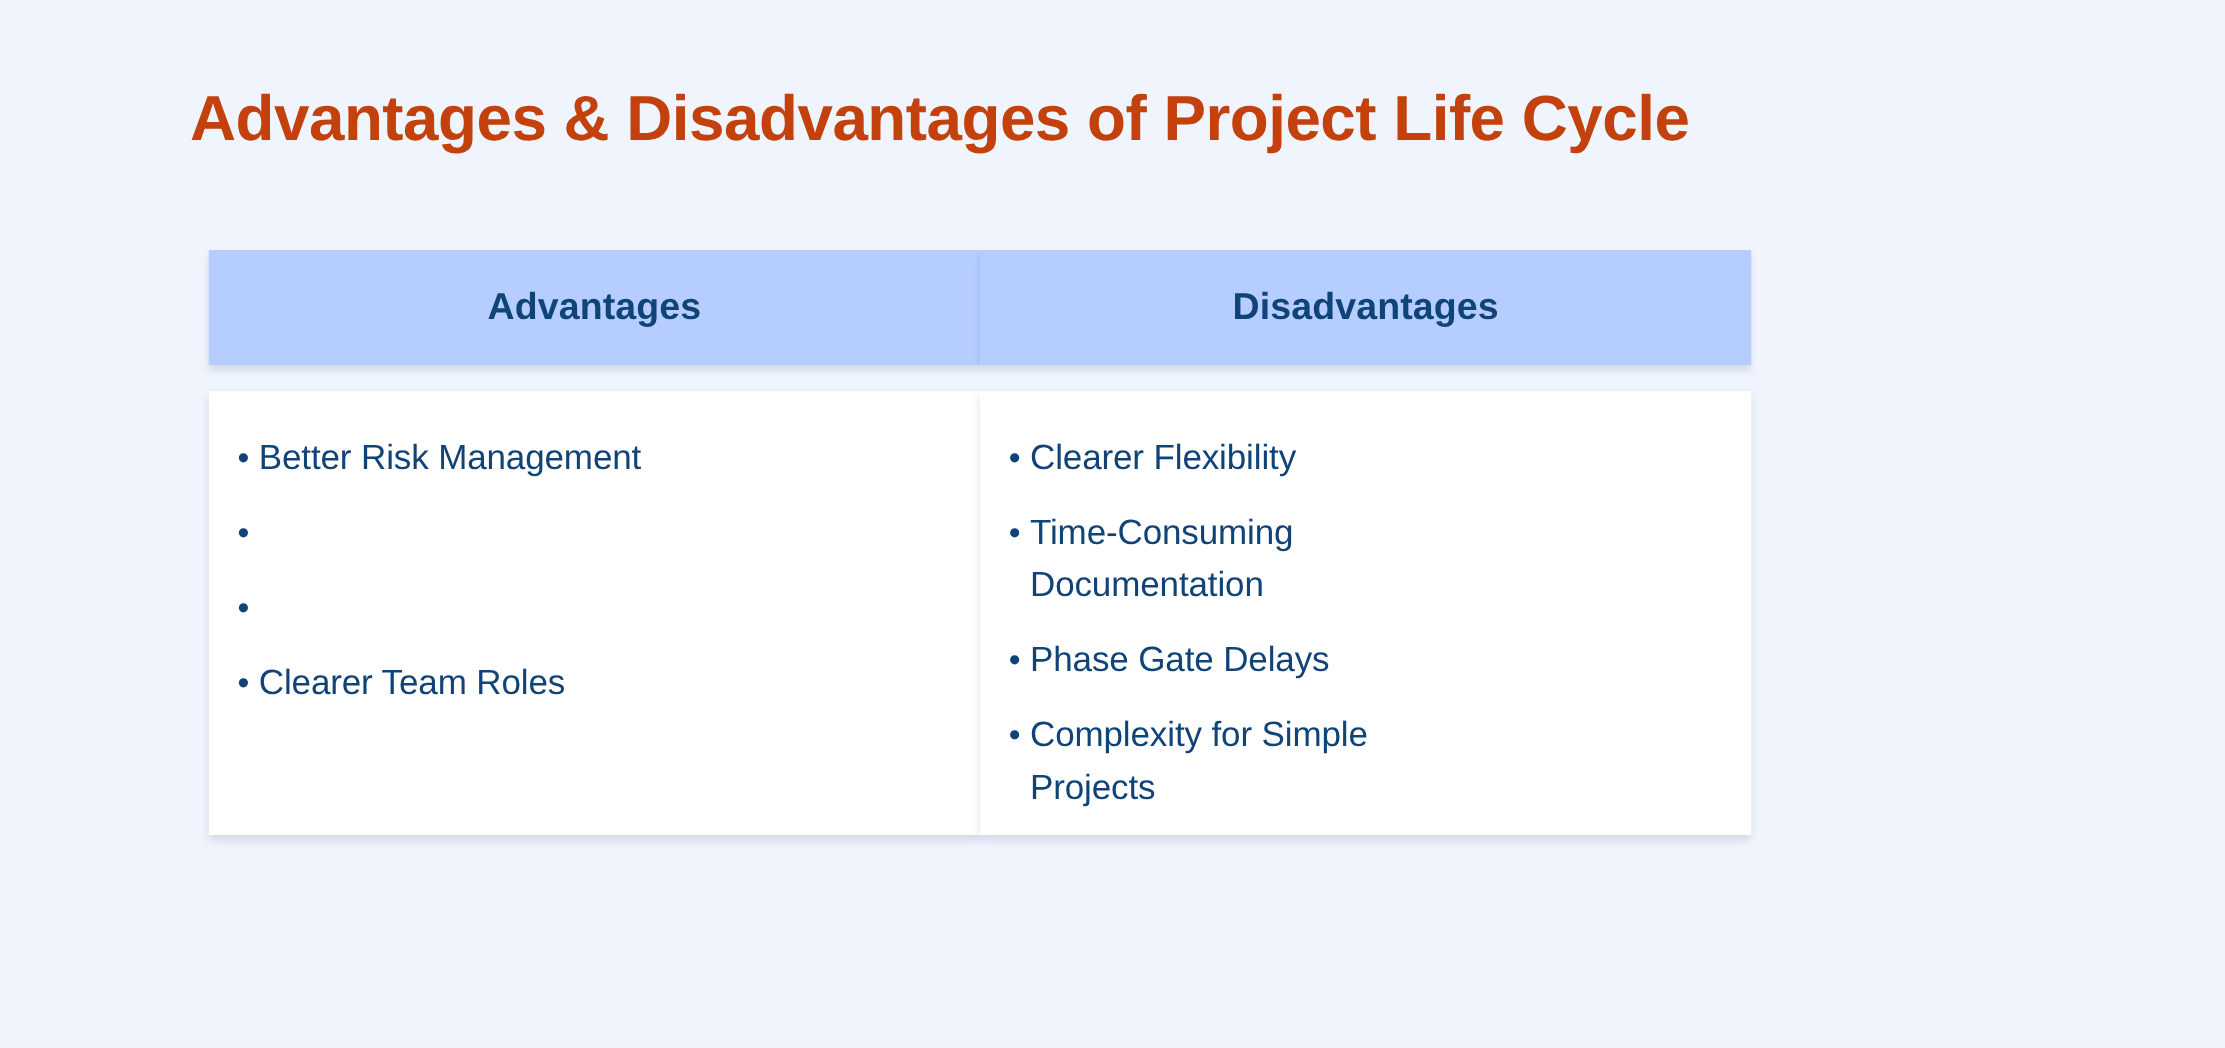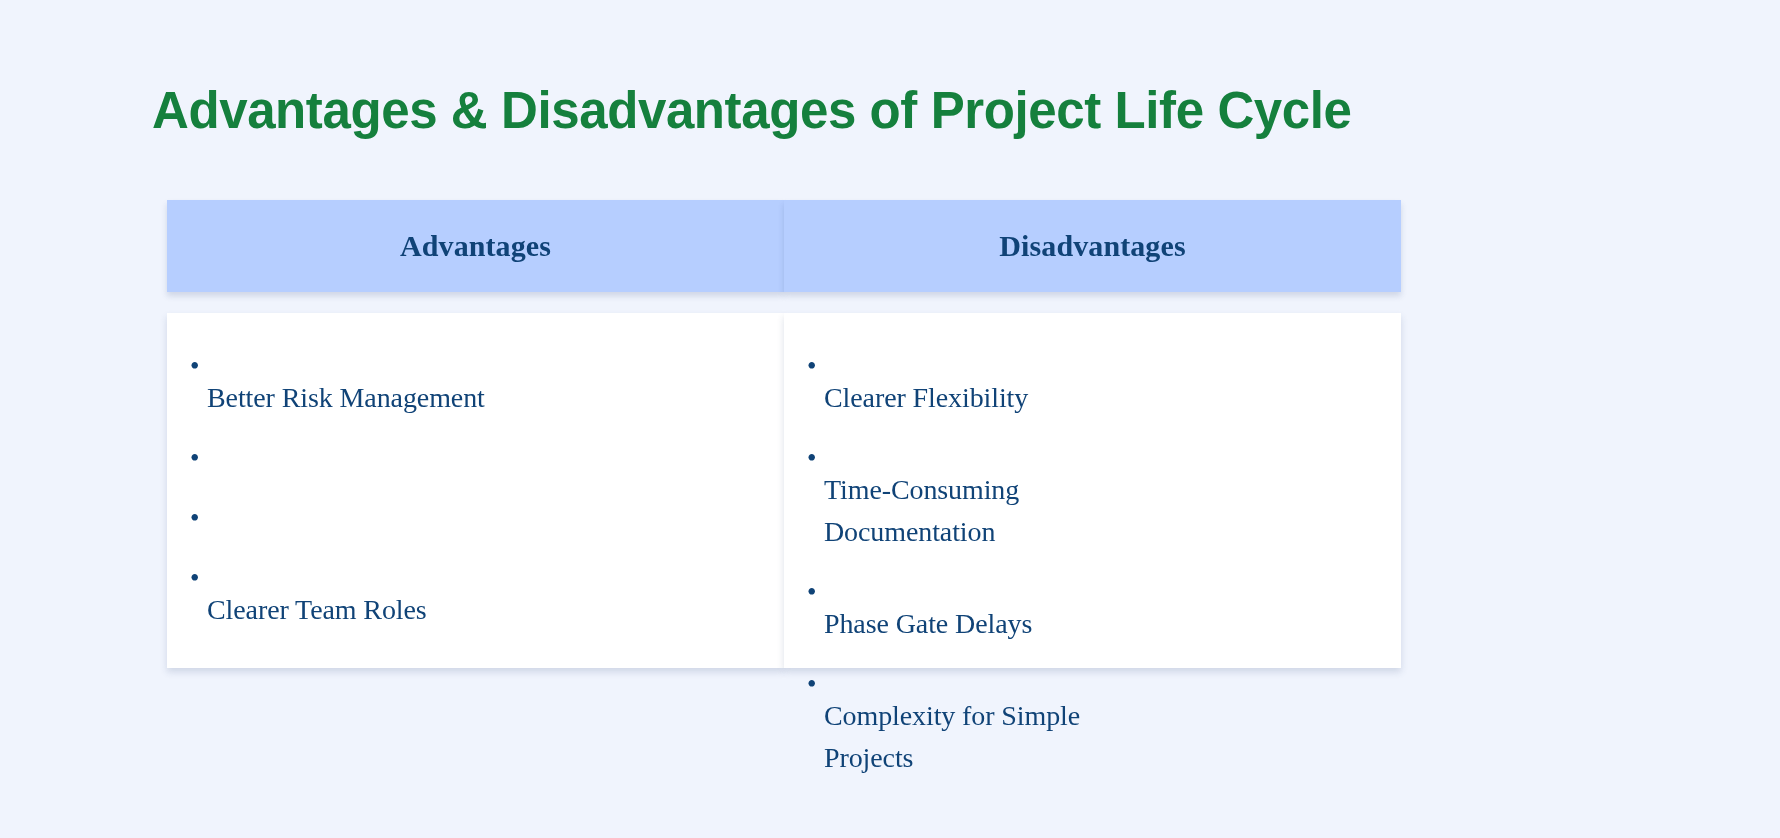--- a/index.html
+++ b/index.html
@@ -12,38 +12,37 @@
   .slide {
     position:relative;
     width:1780px; height:838px;
     background:#f0f4fd;
   }
 
   
   .title {
     position:absolute;
     left:152px;
-    top:82px;
+    top:66px;
     width:1500px;
     font-size:51px;
     font-weight:700;
     letter-spacing:-0.4px;
-    color:#15803d;
+    color:#c2410c;
     line-height:1.12;
     white-space:nowrap;
   }
 
   
   .columns {
     position:absolute;
     left:167px;
     top:200px;
     width:1234px;
     display:flex;
-    font-family:Liberation Serif, serif;
   }
   .column {
     flex:1 1 0;
     display:flex;
     flex-direction:column;
     min-width:0;
   }
 
   .col-header {
     height:92px;
@@ -87,21 +86,20 @@
     color:#104377;
     text-align:left;
     padding-left:9px;
   }
   .bullet-text {
     font-size:28px;
     line-height:42px;
     color:#104377;
     letter-spacing:-0.1px;
     white-space:pre-line;
-    margin-top:32px;
   }
 </style>
 </head>
 <body>
 
 <div class="slide">
 
   <div class="title">Advantages &amp; Disadvantages of Project Life Cycle</div>
 
   <div class="columns">

